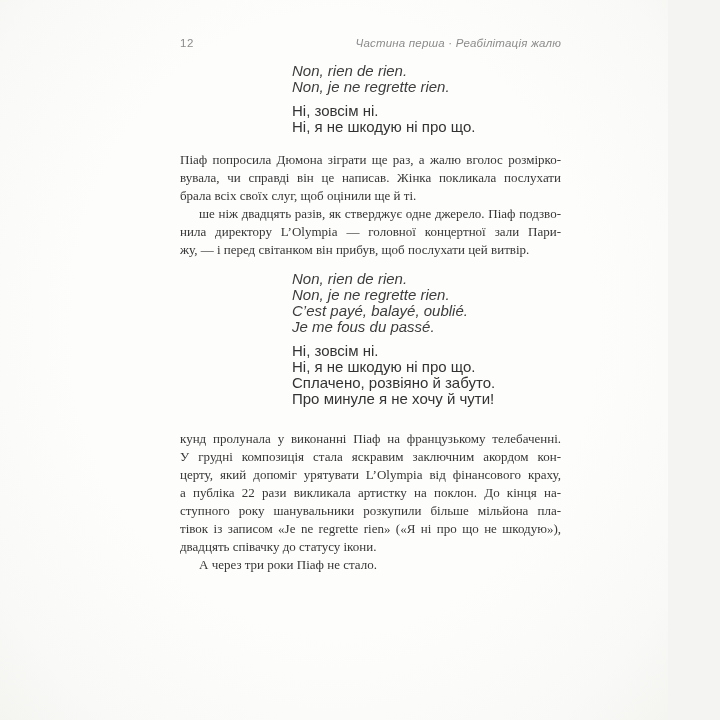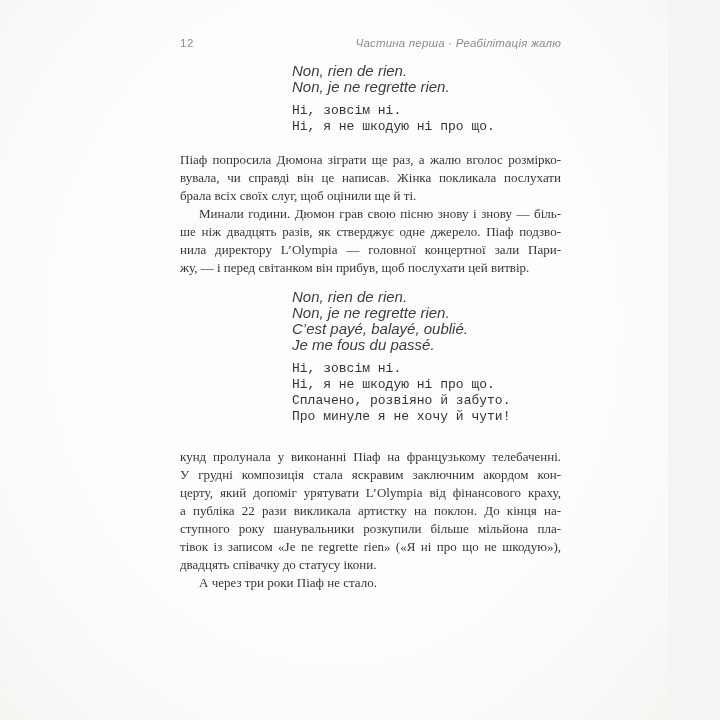--- a/index.html
+++ b/index.html
@@ -41,22 +41,22 @@
   .verse-group.second { margin-top: 12px; margin-bottom: 23px; }
   .vfr { margin-bottom: 8px; }
   .vfr .vline {
     font-family: "Liberation Sans", sans-serif;
     font-style: italic;
     font-size: 15px;
     line-height: 16px;
     color: #3d3d3d;
   }
   .vuk .vline {
-    font-family: Liberation Mono, monospace;
-    font-size: 13px;
+    font-family: Liberation Sans, sans-serif;
+    font-size: 15px;
     line-height: 16px;
     color: #333333;
   }
 
   
   .para .bline {
     font-size: 13px;
     line-height: 18px;
     color: #363636;
     text-align: justify;
@@ -88,21 +88,20 @@
         </div>
     </div>
 
     <div class="para">
         <div class="bline">Піаф попросила Дюмона зіграти ще раз, а жалю вголос розмірко-</div>
         <div class="bline">вувала, чи справді він це написав. Жінка покликала послухати</div>
         <div class="bline">брала всіх своїх слуг, щоб оцінили ще й ті.</div>
       </div>
 
     <div class="para indent">
-        <div class="bline">Минали години. Дюмон грав свою пісню знову і знову — біль-</div>
         <div class="bline">ше ніж двадцять разів, як стверджує одне джерело. Піаф подзво-</div>
         <div class="bline">нила директору L’Olympia — головної концертної зали Пари-</div>
         <div class="bline">жу, — і перед світанком він прибув, щоб послухати цей витвір.</div>
       </div>
 
     <div class="verse-group second">
       <div class="vfr">
           <div class="vline">Non, rien de rien.</div>
           <div class="vline">Non, je ne regrette rien.</div>
           <div class="vline">C’est payé, balayé, oublié.</div>

